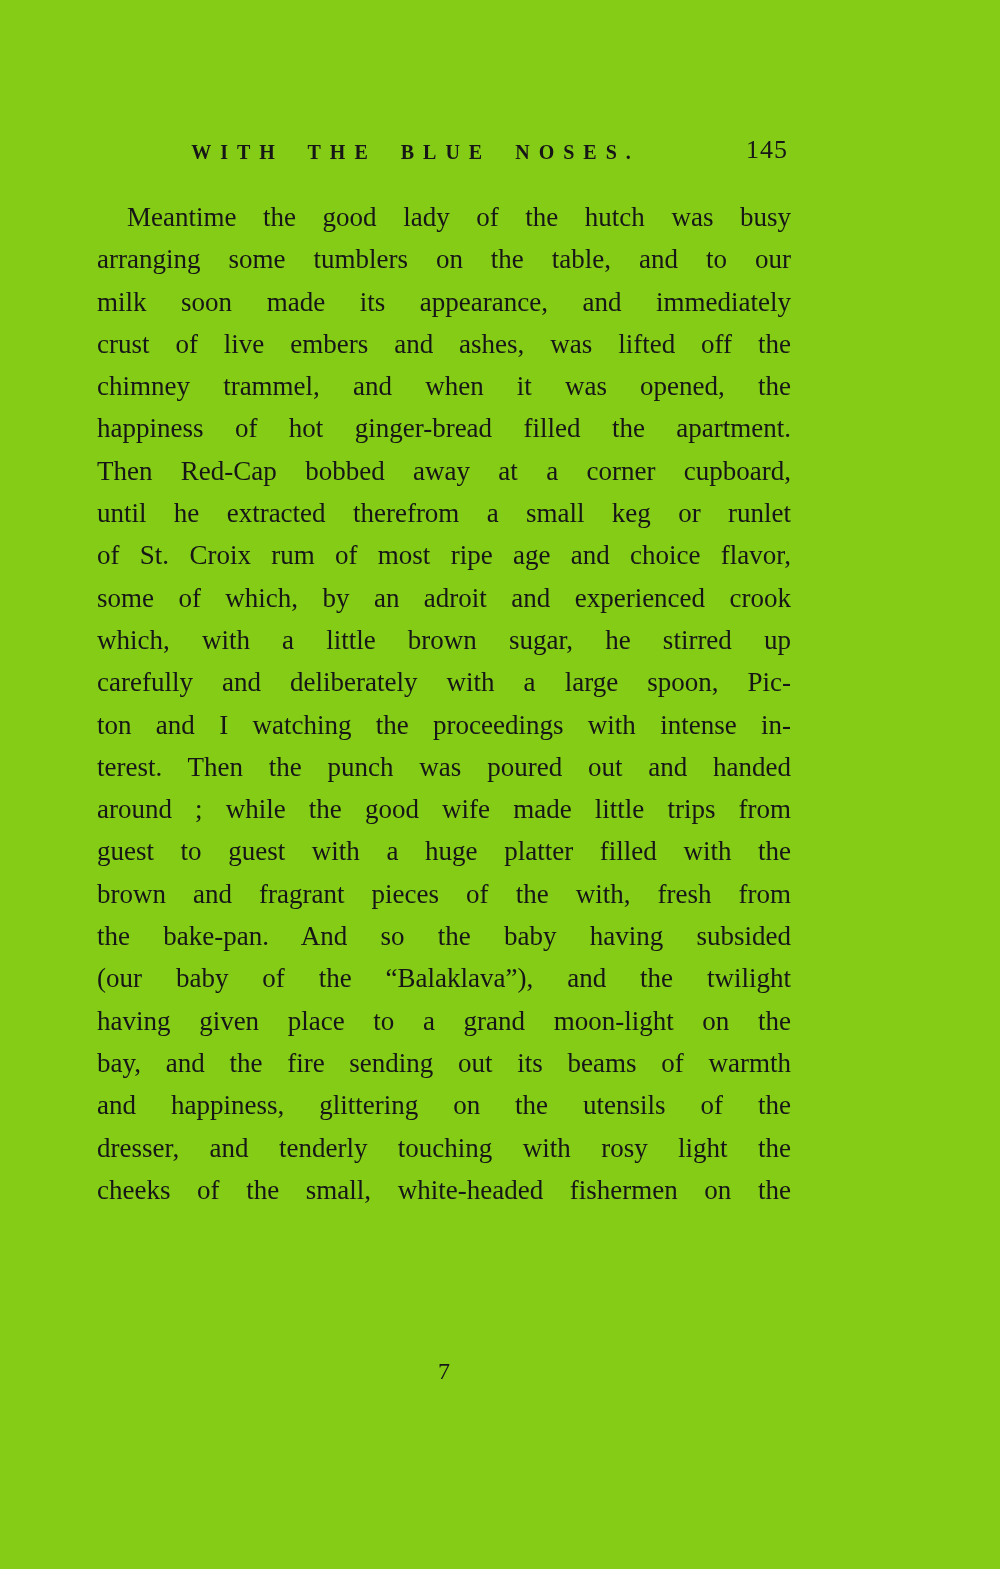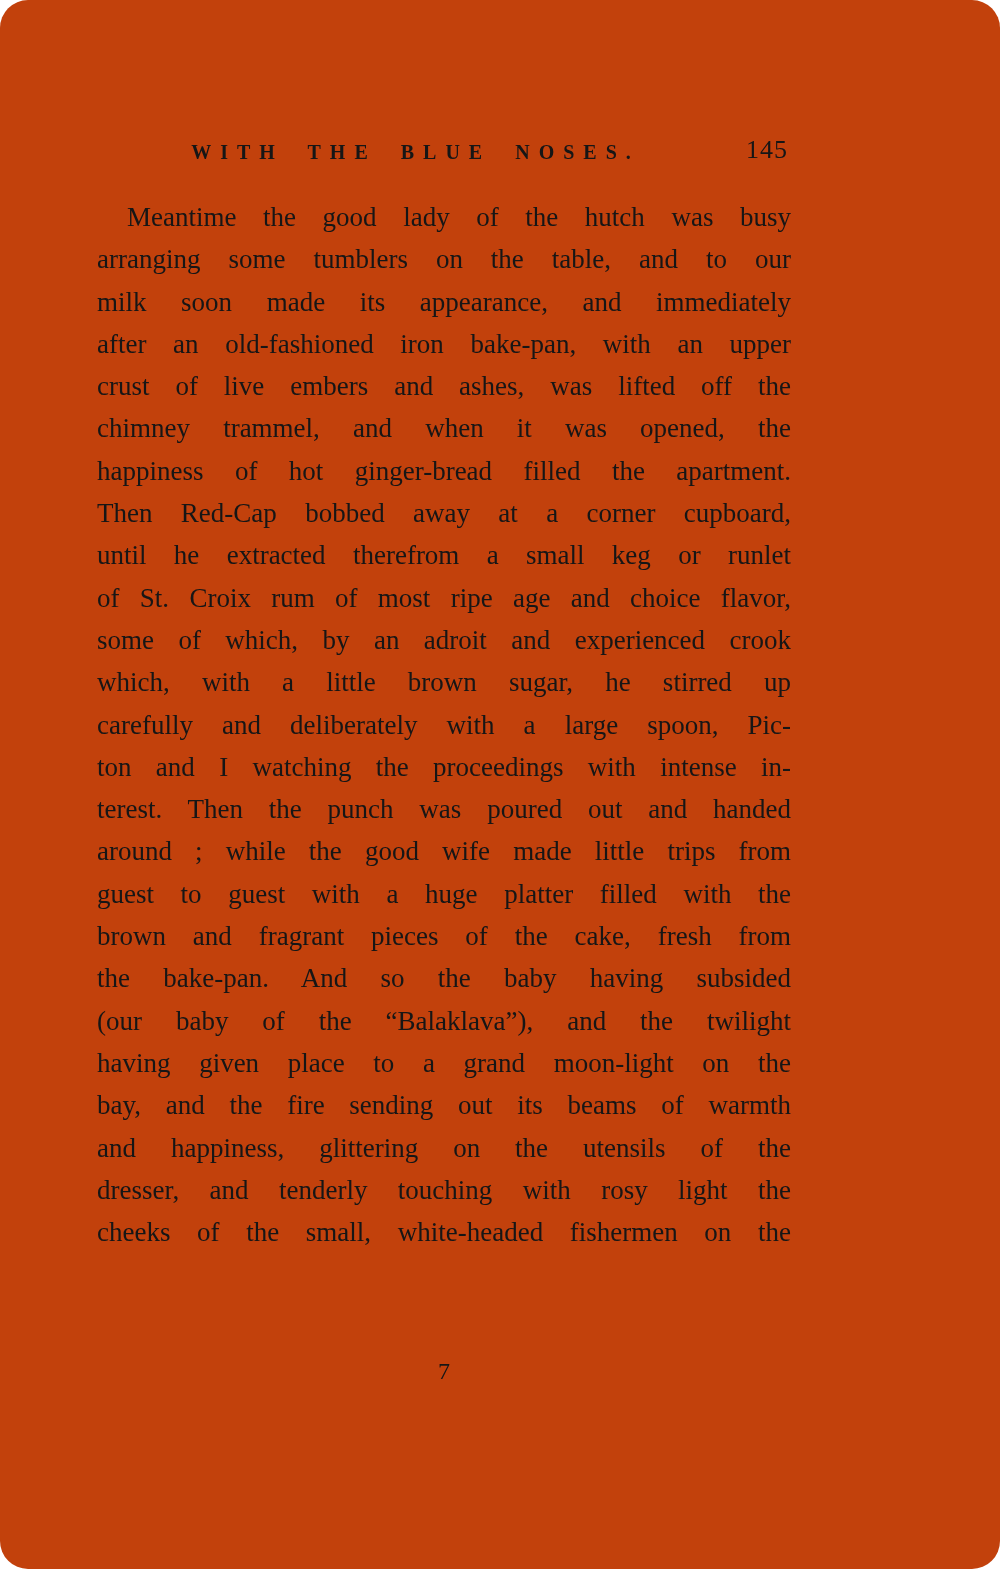--- a/index.html
+++ b/index.html
@@ -4,25 +4,24 @@
 <style>
   html, body {
     margin: 0;
     padding: 0;
     background: #ffffff;
   }
   .page {
     position: relative;
     width: 1000px;
     height: 1569px;
-    background: #c2410c;
+    background: #84cc16;
     font-family: "Liberation Serif", "DejaVu Serif", serif;
     color: #161616;
     overflow: hidden;
-    border-radius: 28px;
   }
   .header {
     position: absolute;
     left: 97px;
     top: 141px;
     width: 693px;
     height: 34px;
     text-align: center;
   }
   .running-title {
@@ -77,35 +76,34 @@
 
   <div class="header">
     <span class="running-title">WITH THE BLUE NOSES.</span>
     <span class="page-number">145</span>
   </div>
 
   <div class="body-text">
       <div class="text-line">Meantime the good lady of the hutch was busy</div>
       <div class="text-line">arranging some tumblers on the table, and to our</div>
       <div class="text-line">milk soon made its appearance, and immediately</div>
-      <div class="text-line">after an old-fashioned iron bake-pan, with an upper</div>
       <div class="text-line">crust of live embers and ashes, was lifted off the</div>
       <div class="text-line">chimney trammel, and when it was opened, the</div>
       <div class="text-line">happiness of hot ginger-bread filled the apartment.</div>
       <div class="text-line">Then Red-Cap bobbed away at a corner cupboard,</div>
       <div class="text-line">until he extracted therefrom a small keg or runlet</div>
       <div class="text-line">of St. Croix rum of most ripe age and choice flavor,</div>
       <div class="text-line">some of which, by an adroit and experienced crook</div>
       <div class="text-line">which, with a little brown sugar, he stirred up</div>
       <div class="text-line">carefully and deliberately with a large spoon, Pic-</div>
       <div class="text-line">ton and I watching the proceedings with intense in-</div>
       <div class="text-line">terest. Then the punch was poured out and handed</div>
       <div class="text-line">around ; while the good wife made little trips from</div>
       <div class="text-line">guest to guest with a huge platter filled with the</div>
-      <div class="text-line">brown and fragrant pieces of the cake, fresh from</div>
+      <div class="text-line">brown and fragrant pieces of the with, fresh from</div>
       <div class="text-line">the bake-pan. And so the baby having subsided</div>
       <div class="text-line">(our baby of the “Balaklava”), and the twilight</div>
       <div class="text-line">having given place to a grand moon-light on the</div>
       <div class="text-line">bay, and the fire sending out its beams of warmth</div>
       <div class="text-line">and happiness, glittering on the utensils of the</div>
       <div class="text-line">dresser, and tenderly touching with rosy light the</div>
       <div class="text-line">cheeks of the small, white-headed fishermen on the</div>
     </div>
 
   <div class="footer">

